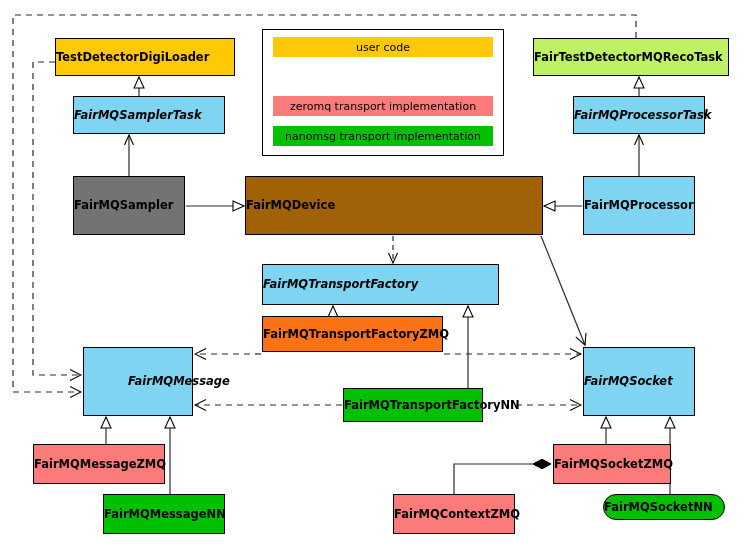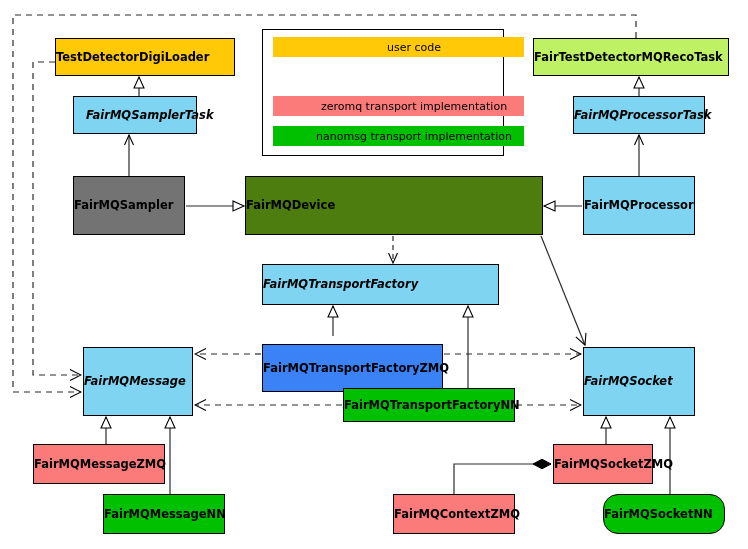--- a/index.html
+++ b/index.html
@@ -51,21 +51,20 @@
     position: absolute;
     left: 10px;
     width: 220px;
     height: 20px;
     display: flex;
     align-items: center;
     justify-content: center;
     font-size: 11px;
     font-weight: normal;
     color: #000000;
-    padding-left: 31px;
   }
 </style>
 </head>
 <body>
 
 <div id="canvas">
 
   <svg id="edges" viewBox="0 0 748 549" xmlns="http://www.w3.org/2000/svg">
     <defs>
       <marker id="hollowTri" markerWidth="14" markerHeight="14" refX="12" refY="6" orient="auto" markerUnits="userSpaceOnUse">
@@ -125,81 +124,81 @@
       <path d="M670,494 L670,417" marker-end="url(#hollowTri)"></path>
 
       <path d="M454,494 L454,464 L551,464" marker-end="url(#blackDiamond)"></path>
     </g>
   </svg>
 
   <div class="node" style="left:55px; top:38px; width:180px; height:38px; background:#FFC907;">
     <span>TestDetectorDigiLoader</span>
   </div>
 
-  <div class="node abstract" style="left:73px; top:96px; width:124px; height:38px; background:#7FD4F2;padding-left:12px;">
+  <div class="node abstract" style="left:73px; top:96px; width:152px; height:38px; background:#7FD4F2;">
     <span>FairMQSamplerTask</span>
   </div>
 
   <div class="node" style="left:73px; top:176px; width:112px; height:59px; background:#737373;">
     <span>FairMQSampler</span>
   </div>
 
-  <div class="node" style="left:245px; top:176px; width:298px; height:59px; background:#4d7c0f;">
+  <div class="node" style="left:245px; top:176px; width:298px; height:59px; background:#a16207;">
     <span>FairMQDevice</span>
   </div>
 
   <div class="node" style="left:533px; top:38px; width:196px; height:38px; background:#bef264;">
     <span>FairTestDetectorMQRecoTask</span>
   </div>
 
   <div class="node" style="left:583px; top:176px; width:112px; height:59px; background:#7FD4F2;">
     <span>FairMQProcessor</span>
   </div>
 
   <div class="node abstract" style="left:573px; top:96px; width:132px; height:38px; background:#7FD4F2;">
     <span>FairMQProcessorTask</span>
   </div>
 
   <div class="node abstract" style="left:262px; top:264px; width:237px; height:41px; background:#7FD4F2;">
     <span>FairMQTransportFactory</span>
   </div>
 
-  <div class="node" style="left:262px; top:344px; width:181px; height:48px; background:#3b82f6;">
+  <div class="node" style="left:262px; top:316px; width:181px; height:36px; background:#f97316;">
     <span>FairMQTransportFactoryZMQ</span>
   </div>
 
-  <div class="node" style="left:343px; top:388px; width:172px; height:34px; background:#00C000;">
+  <div class="node" style="left:343px; top:388px; width:140px; height:34px; background:#00C000;">
     <span>FairMQTransportFactoryNN</span>
   </div>
 
-  <div class="node abstract" style="left:83px; top:347px; width:110px; height:69px; background:#7FD4F2;">
+  <div class="node abstract" style="left:83px; top:347px; width:110px; height:69px; background:#7FD4F2;padding-left:44px;">
     <span>FairMQMessage</span>
   </div>
 
   <div class="node abstract" style="left:583px; top:347px; width:112px; height:69px; background:#7FD4F2;">
     <span>FairMQSocket</span>
   </div>
 
   <div class="node" style="left:103px; top:494px; width:122px; height:40px; background:#00C000;">
     <span>FairMQMessageNN</span>
   </div>
 
   <div class="node" style="left:33px; top:444px; width:132px; height:40px; background:#FB7A7A;">
     <span>FairMQMessageZMQ</span>
   </div>
 
   <div class="node" style="left:393px; top:494px; width:122px; height:40px; background:#FB7A7A;">
     <span>FairMQContextZMQ</span>
   </div>
 
-  <div class="node" style="left:553px; top:444px; width:100px; height:40px; background:#FB7A7A;">
+  <div class="node" style="left:553px; top:444px; width:118px; height:40px; background:#FB7A7A;">
     <span>FairMQSocketZMQ</span>
   </div>
 
-  <div class="node" style="left:603px; top:494px; width:122px; height:40px; background:#00C000;border-radius:15px;">
+  <div class="node" style="left:603px; top:494px; width:122px; height:26px; background:#00C000;border-radius:15px;">
     <span>FairMQSocketNN</span>
   </div>
 
   <div class="legend-box" style="left:262px; top:29px; width:242px; height:127px;">
     <div class="legend-row" style="top:7px; background:#FFC907;">
       <span>user code</span>
     </div>
     <div class="legend-row" style="top:66px; background:#FB7A7A;">
       <span>zeromq transport implementation</span>
     </div>

